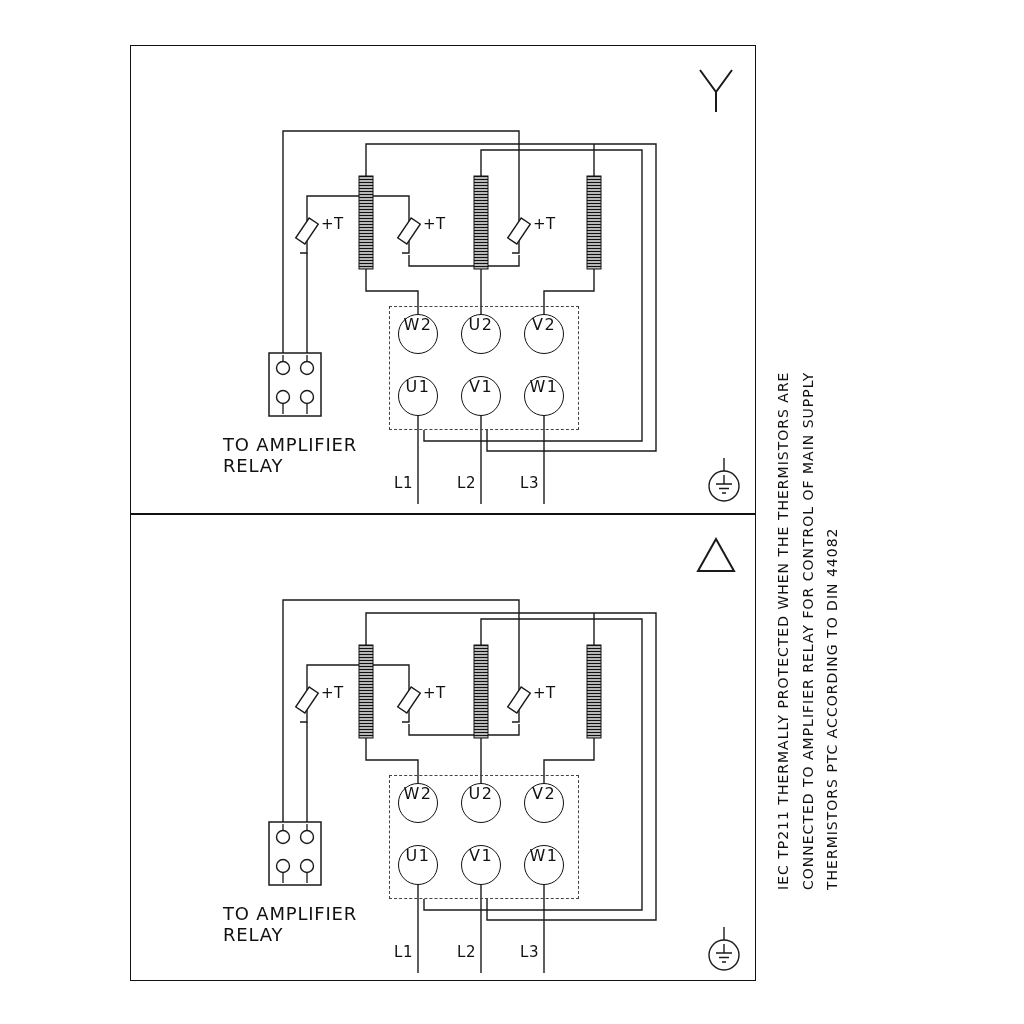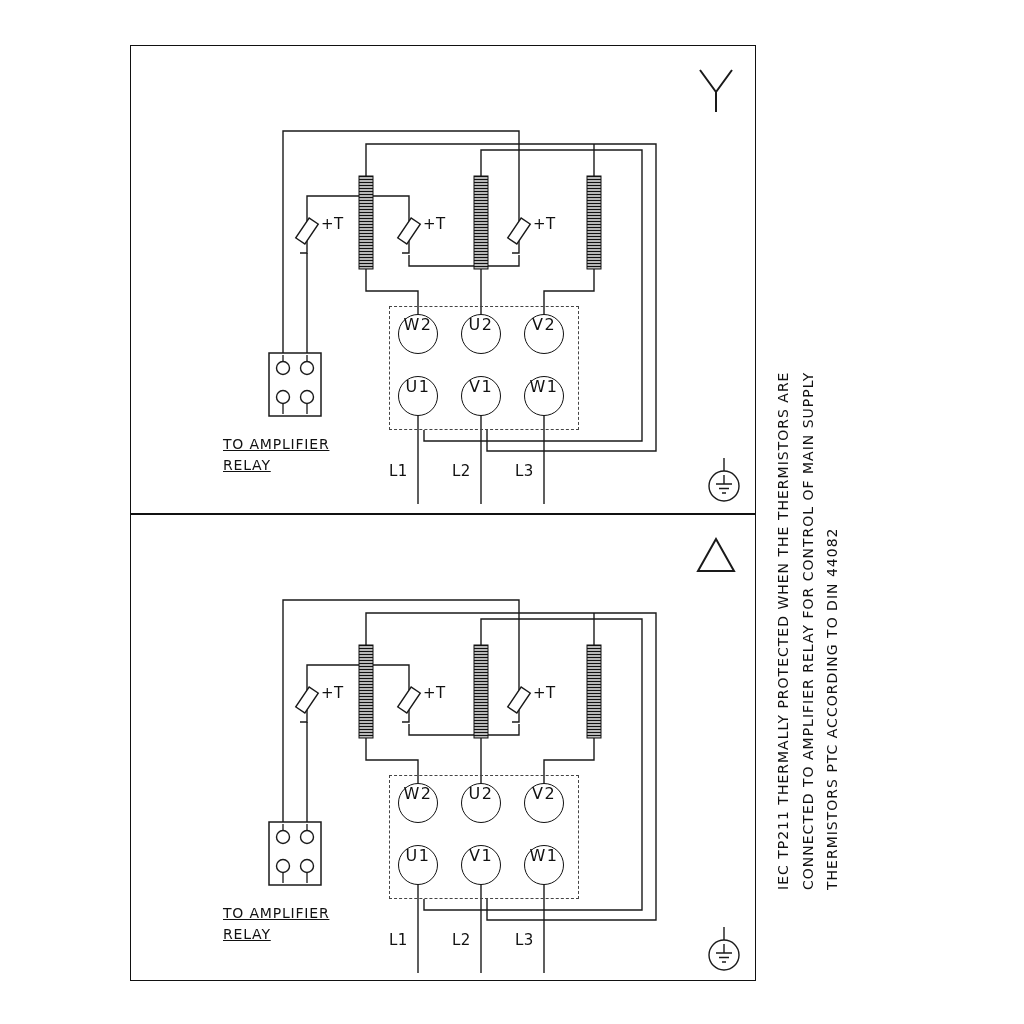--- a/index.html
+++ b/index.html
@@ -20,22 +20,22 @@
   .dashed-box {
     position:absolute; left:258px; top:260px; width:190px; height:124px;
     border:1.5px dashed #444; background:transparent;
   }
   .terminal {
     position:absolute; width:40px; height:40px; border:1.6px solid #111;
     border-radius:50%; background:#fff; display:flex; align-items:flex-start;
     justify-content:center; font-size:16px; letter-spacing:1.5px;
   }
   .tlabel { position:absolute; font-size:15px; letter-spacing:0.5px; }
-  .relay-note { position:absolute; left:92px; top:388px; font-size:14px; letter-spacing:0.8px; line-height:21px;text-decoration:underline; }
-  .supply-label { position:absolute; top:416px; width:24px; text-align:left; font-size:15px; letter-spacing:0.5px; }
+  .relay-note { position:absolute; left:92px; top:388px; font-size:18px; letter-spacing:0.8px; line-height:21px; }
+  .supply-label { position:absolute; top:428px; width:24px; text-align:right; font-size:15px; letter-spacing:0.5px; }
   .side-note {
     position:absolute; left:548px; top:593px; width:520px; height:74px;
     transform:rotate(-90deg); transform-origin:center;
     font-size:14px; letter-spacing:1px; line-height:24.5px;
     white-space:nowrap; text-align:left; color:#111;
   }
 </style>
 </head>
 <body>
 

